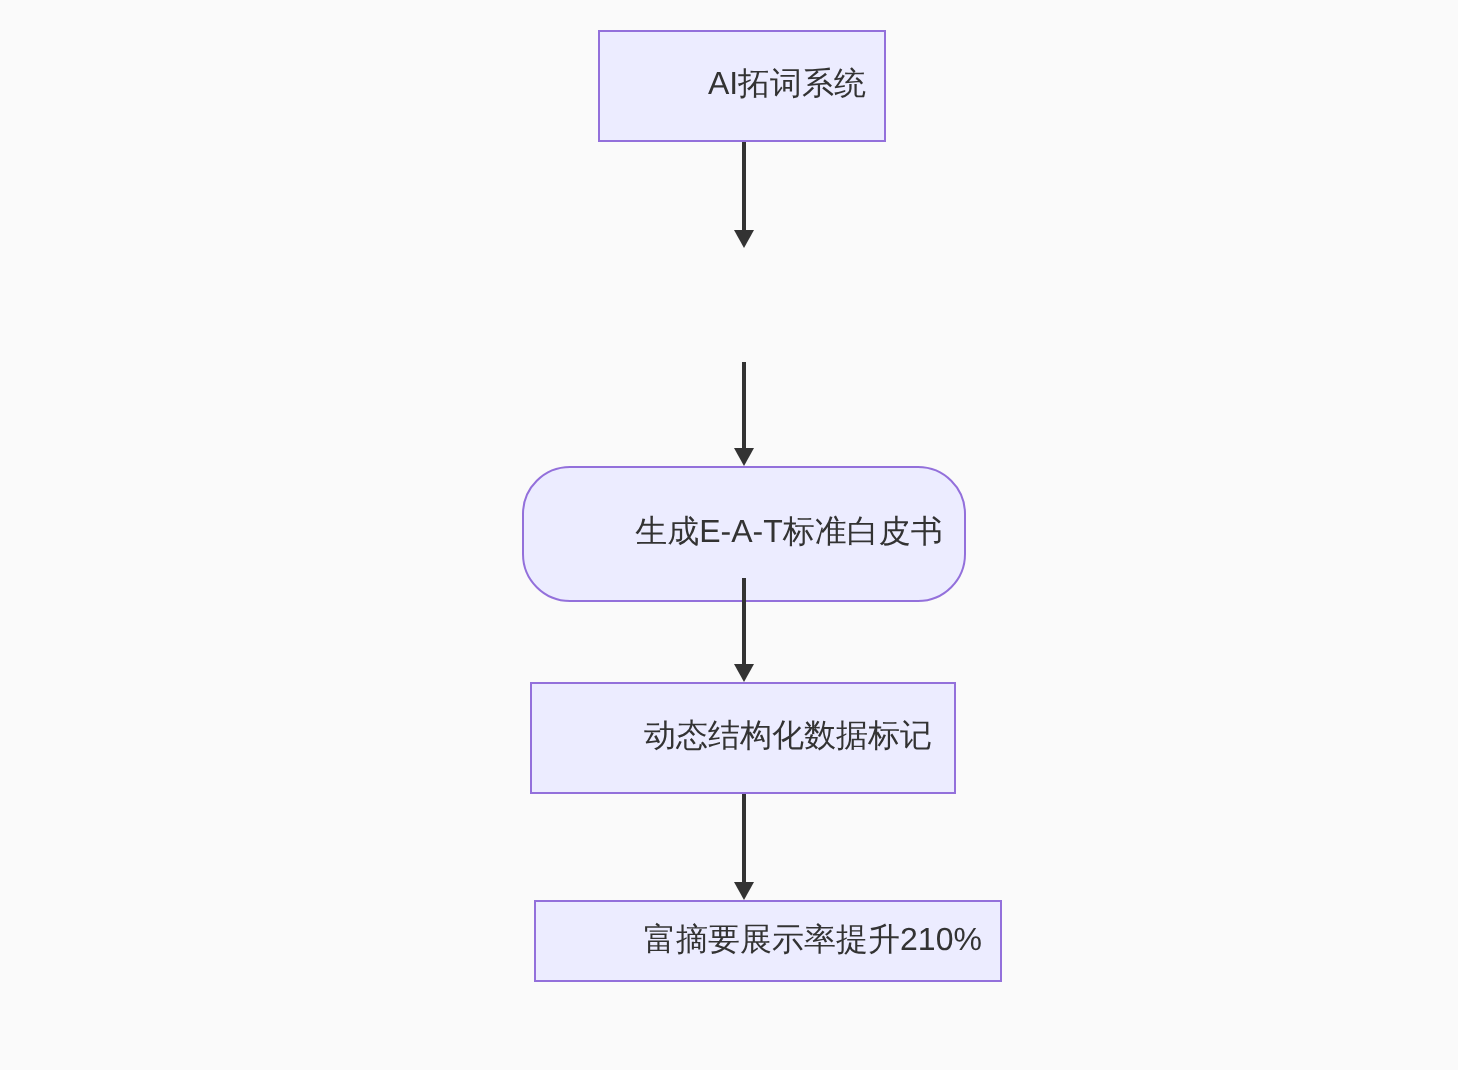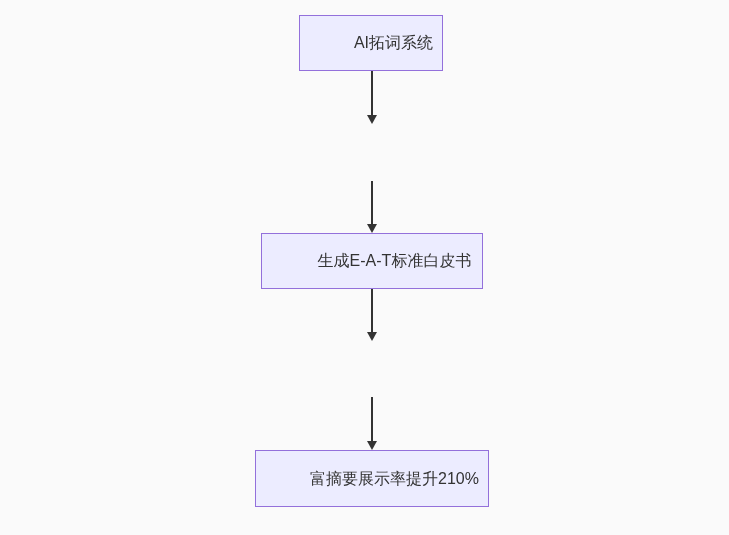--- a/index.html
+++ b/index.html
@@ -23,23 +23,23 @@
     padding-left: 45px;
   }
   .node-label {
     color: #333333;
     font-size: 16px;
     line-height: 1.2;
     white-space: nowrap;
   }
   .node1 { left: 299px; top: 15px;  width: 144px; height: 56px; }
   .node2 { left: 275px; top: 124px; width: 191px; height: 57px; }
-  .node3 { left: 261px; top: 233px; width: 222px; height: 56px; }
+  .node3 { left: 261px; top: 233px; width: 222px; height: 68px; border-radius: 24px; }
   .node4 { left: 265px; top: 341px; width: 213px; height: 56px; }
-  .node5 { left: 255px; top: 450px; width: 234px; height: 57px; }
+  .node5 { left: 267px; top: 450px; width: 234px; height: 41px; }
 
   .edge { position: absolute; left: 366.5px; width: 10px; }
   .edge1 { top: 71px;  height: 53px; }
   .edge2 { top: 181px; height: 52px; }
   .edge3 { top: 289px; height: 52px; }
   .edge4 { top: 397px; height: 53px; }
   .edge-line {
     position: absolute;
     left: 4px; top: 0; bottom: 8px;
     width: 2px;
@@ -76,20 +76,23 @@
 
   <div class="node node3">
     <span class="node-label">生成E-A-T标准白皮书</span>
   </div>
 
   <div class="edge edge3">
     <div class="edge-line"></div>
     <div class="edge-head"></div>
   </div>
 
+  <div class="node node4">
+    <span class="node-label">动态结构化数据标记</span>
+  </div>
 
   <div class="edge edge4">
     <div class="edge-line"></div>
     <div class="edge-head"></div>
   </div>
 
   <div class="node node5">
     <span class="node-label">富摘要展示率提升210%</span>
   </div>
 

